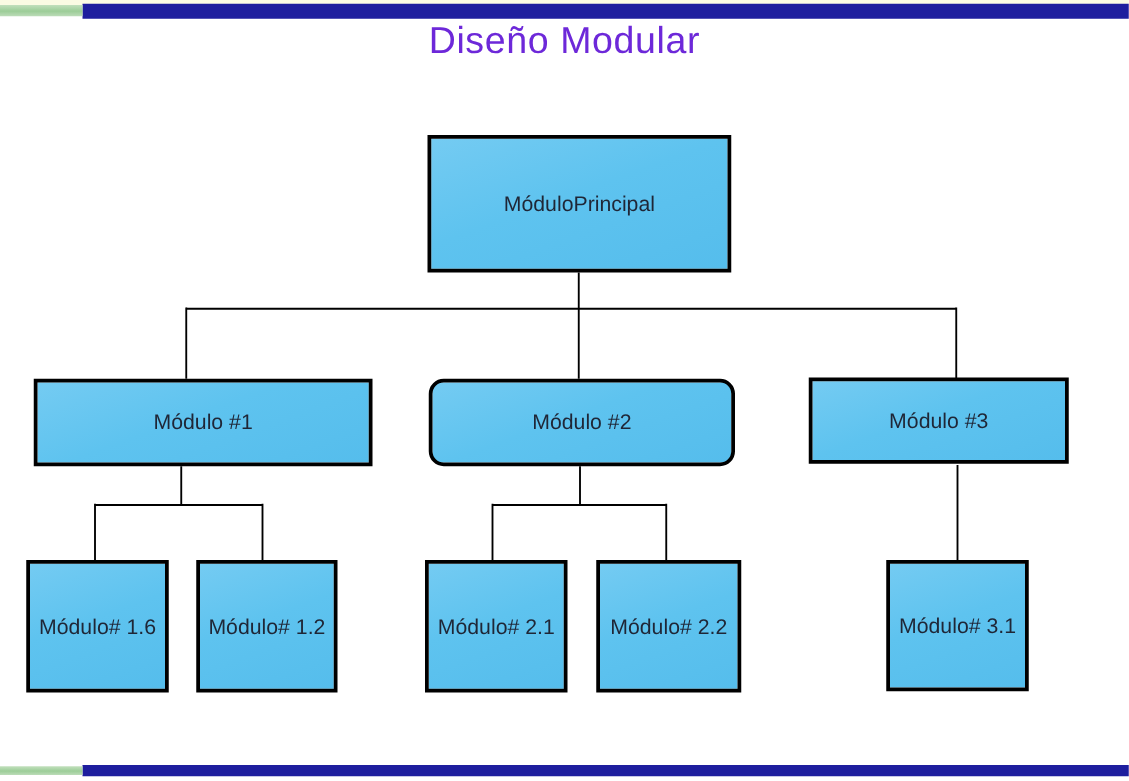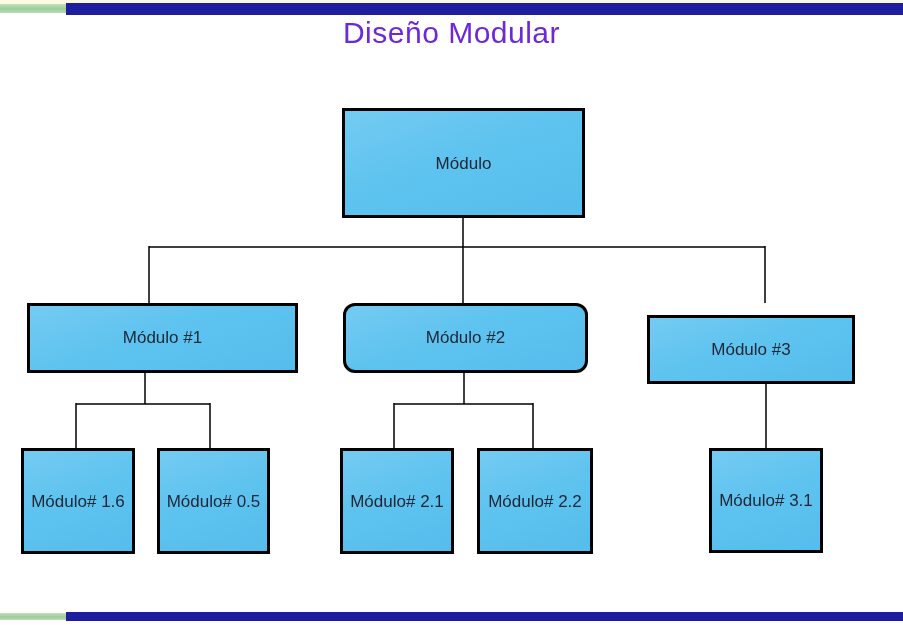--- a/index.html
+++ b/index.html
@@ -41,21 +41,21 @@
     color: #1f2636;
     font-size: 17px;
     text-align: center;
   }
   .node .line { display: block; }
   .node.two-line .line { line-height: 37px; }
 
   .n-principal { left: 342px; top: 108px; width: 243px; height: 110px; }
   .n-m1 { left:  27px; top: 303px; width: 271px; height: 70px; }
   .n-m2 { left: 343px; top: 303px; width: 245px; height: 70px; border-radius: 12px; }
-  .n-m3 { left: 647px; top: 315px; width: 208px; height: 69px; }
+  .n-m3 { left: 647px; top: 302px; width: 208px; height: 69px; }
   .n-m11 { left:  21px; top: 448px; width: 114px; height: 106px; }
   .n-m12 { left: 157px; top: 448px; width: 113px; height: 106px; }
   .n-m21 { left: 340px; top: 448px; width: 114px; height: 106px; }
   .n-m22 { left: 477px; top: 448px; width: 116px; height: 106px; }
   .n-m31 { left: 709px; top: 448px; width: 114px; height: 105px; }
 </style>
 </head>
 <body>
 
 <div class="stage">
@@ -84,20 +84,21 @@
     <line x1="464" y1="373" x2="464" y2="404"></line>
     <line x1="394" y1="404" x2="533" y2="404"></line>
     <line x1="394" y1="403" x2="394" y2="448"></line>
     <line x1="533" y1="403" x2="533" y2="448"></line>
 
     <line x1="766" y1="372" x2="766" y2="448"></line>
   </svg>
 
   <div class="node two-line n-principal">
     <span class="line">Módulo</span>
+    <span class="line">Principal</span>
   </div>
 
   <div class="node n-m1">
     <span class="line">Módulo #1</span>
   </div>
 
   <div class="node n-m2">
     <span class="line">Módulo #2</span>
   </div>
 
@@ -105,21 +106,21 @@
     <span class="line">Módulo #3</span>
   </div>
 
   <div class="node two-line n-m11">
     <span class="line">Módulo</span>
     <span class="line"># 1.6</span>
   </div>
 
   <div class="node two-line n-m12">
     <span class="line">Módulo</span>
-    <span class="line"># 0.5</span>
+    <span class="line"># 1.2</span>
   </div>
 
   <div class="node two-line n-m21">
     <span class="line">Módulo</span>
     <span class="line"># 2.1</span>
   </div>
 
   <div class="node two-line n-m22">
     <span class="line">Módulo</span>
     <span class="line"># 2.2</span>

